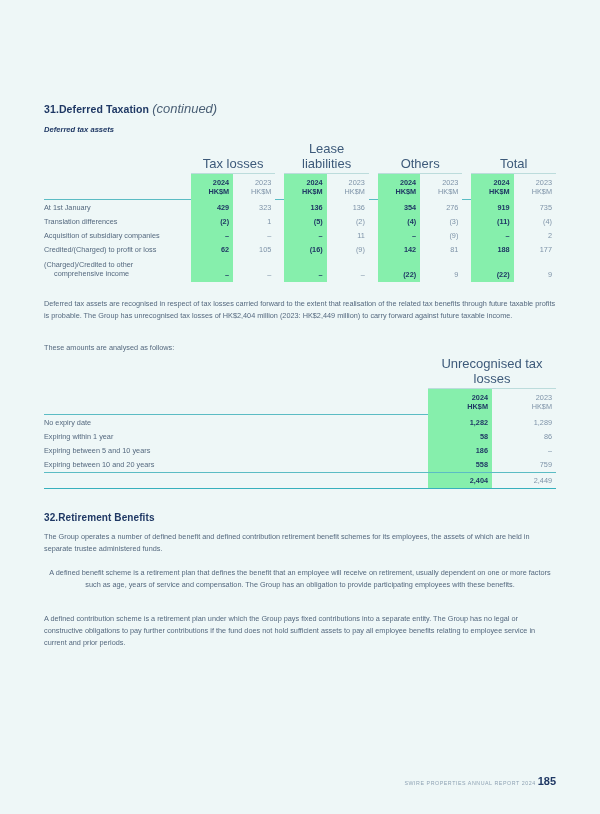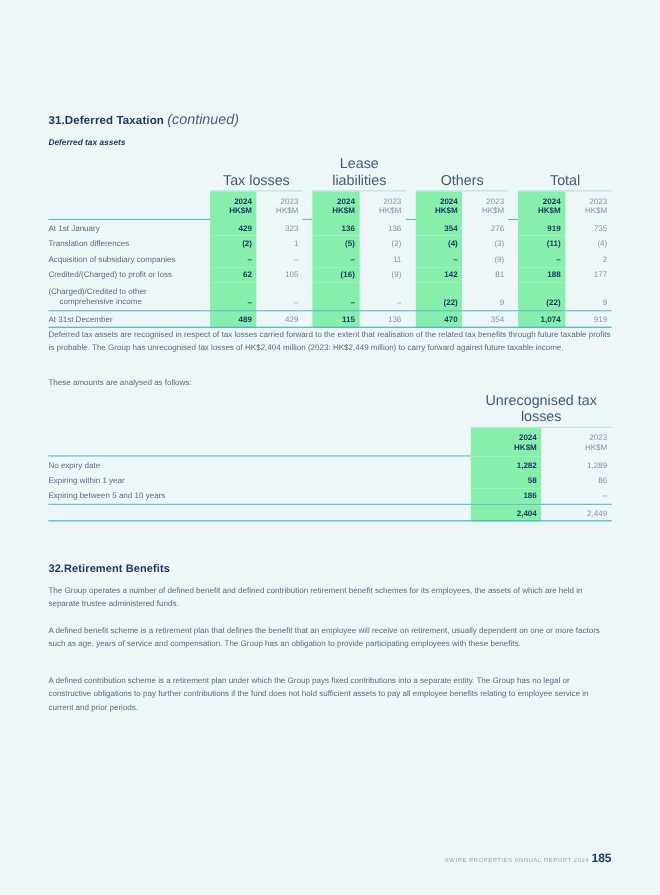--- a/index.html
+++ b/index.html
@@ -147,21 +147,21 @@
     width: 512px;
     font-size: 7.3px;
     line-height: 1.62;
     color: #55697f;
     text-align: left;
   }
 
   #para-1 { top: 298px; }
   #para-2 { top: 342px; }
   #para-3 { top: 531px; }
-  #para-4 { top: 567px; }
+  #para-4 { top: 567px; text-align: center; }
   #para-5 { top: 613px; }
 
   
   #table-unrecognised {
     left: 44px;
     top: 356px;
     width: 512px;
   }
 
   
@@ -335,35 +335,20 @@
         <td class="num y24 hl pad-r">–</td>
         <td class="num y23 pad-r">–</td>
         <td></td>
         <td class="num y24 hl pad-r">(22)</td>
         <td class="num y23 pad-r">9</td>
         <td></td>
         <td class="num y24 hl pad-r">(22)</td>
         <td class="num y23 pad-r">9</td>
       </tr>
 
-      <tr class="totalrow">
-        <td class="rowlabel">At 31st December</td>
-        <td></td>
-        <td class="num y24 hl pad-r">489</td>
-        <td class="num y23 pad-r">429</td>
-        <td></td>
-        <td class="num y24 hl pad-r">115</td>
-        <td class="num y23 pad-r">136</td>
-        <td></td>
-        <td class="num y24 hl pad-r">470</td>
-        <td class="num y23 pad-r">354</td>
-        <td></td>
-        <td class="num y24 hl pad-r">1,074</td>
-        <td class="num y23 pad-r">919</td>
-      </tr>
     </tbody>
   </table>
 
   <div class="para" id="para-1">Deferred tax assets are recognised in respect of tax losses carried forward to the extent that realisation of the related tax benefits through future taxable profits is probable. The Group has unrecognised tax losses of HK$2,404 million (2023: HK$2,449 million) to carry forward against future taxable income.</div>
   <div class="para" id="para-2">These amounts are analysed as follows:</div>
 
   <table class="fin" id="table-unrecognised">
     <colgroup>
       <col style="width:374px">
       <col style="width:10px">
@@ -399,20 +384,26 @@
         <td></td>
         <td class="num y24 hl pad-r">58</td>
         <td class="num y23 pad-r">86</td>
       </tr>
       <tr>
         <td class="rowlabel">Expiring between 5 and 10 years</td>
         <td></td>
         <td class="num y24 hl pad-r">186</td>
         <td class="num y23 pad-r">–</td>
       </tr>
+      <tr>
+        <td class="rowlabel">Expiring between 10 and 20 years</td>
+        <td></td>
+        <td class="num y24 hl pad-r">558</td>
+        <td class="num y23 pad-r">759</td>
+      </tr>
       <tr class="totalrow">
         <td class="rowlabel"></td>
         <td></td>
         <td class="num y24 hl pad-r">2,404</td>
         <td class="num y23 pad-r">2,449</td>
       </tr>
     </tbody>
   </table>
 
   <div class="note-heading2">

